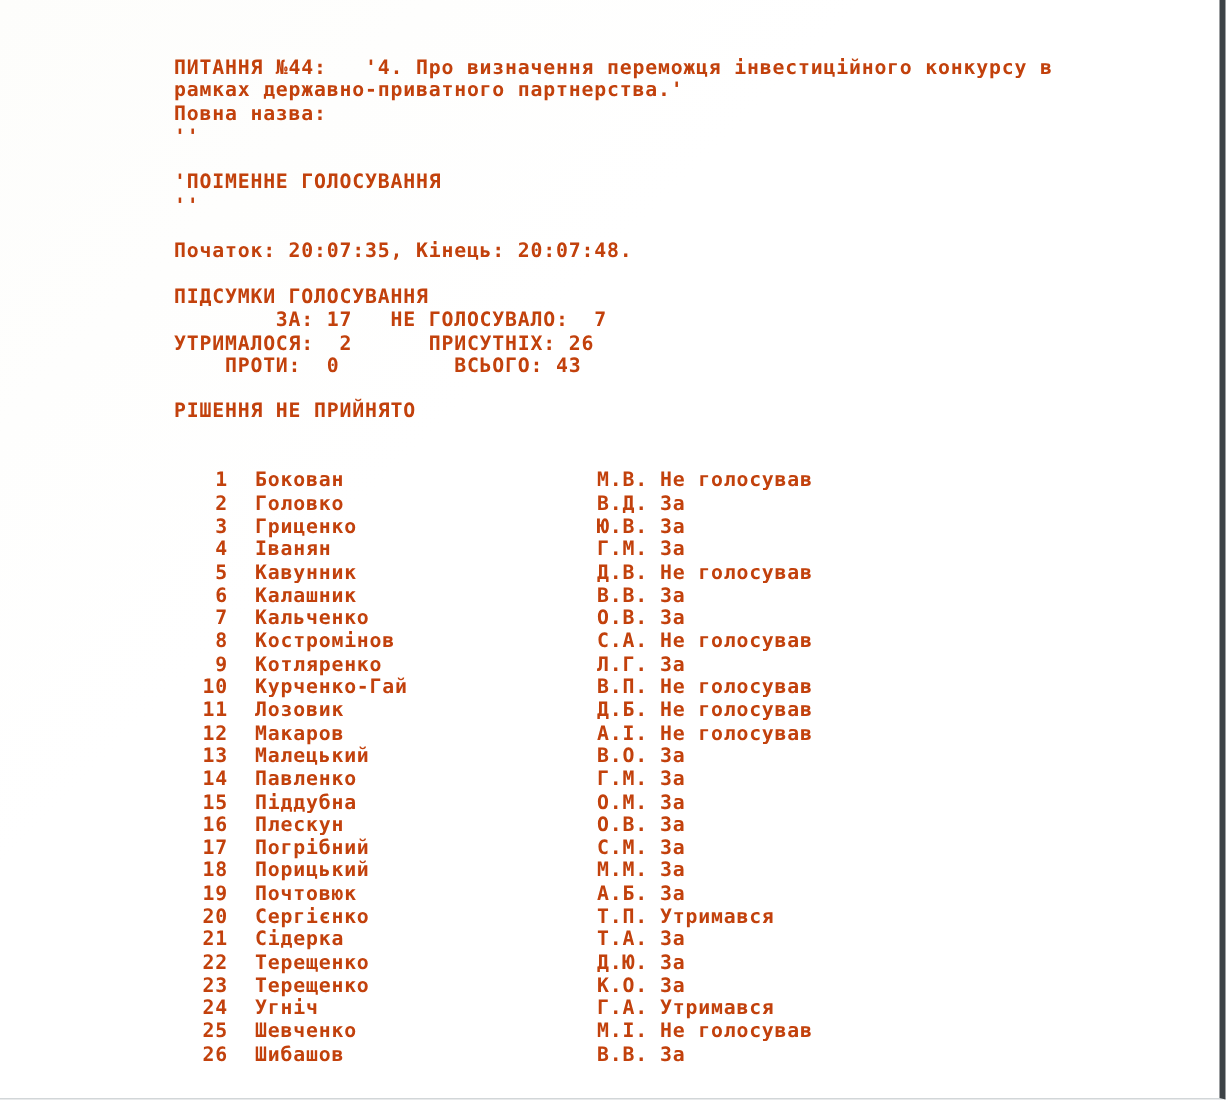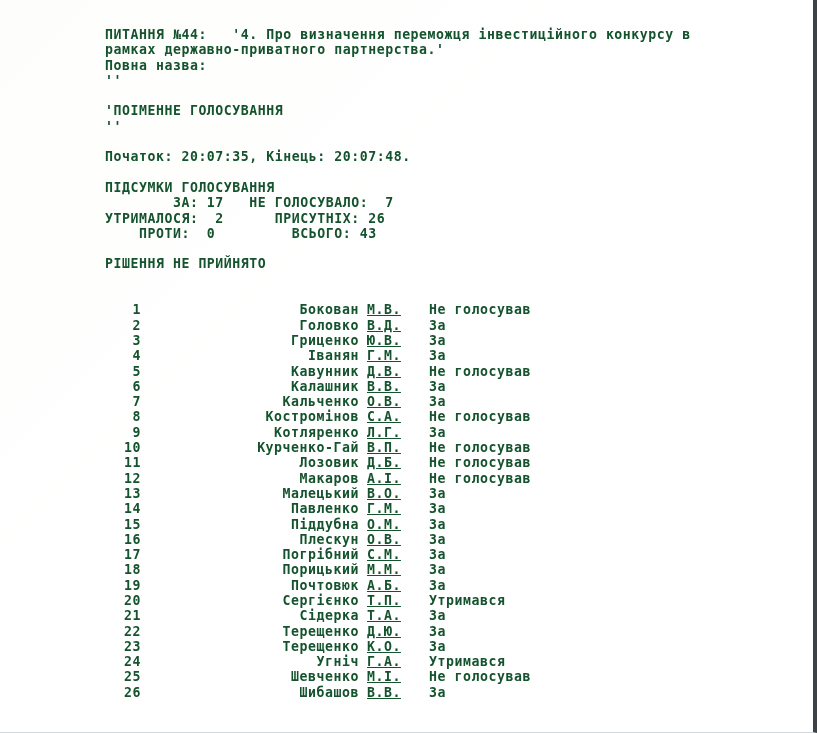--- a/index.html
+++ b/index.html
@@ -37,48 +37,48 @@
   }
 
   #sheet {
     position: absolute;
     left: 100px;
     top: 22px;
     width: 700px;
   }
 
   pre.doc {
-    margin: 5px;
+    margin: 16px;
     padding: 0;
     font-family: "DejaVu Sans Mono", "Liberation Mono", monospace;
     font-size: 13.2px;
     line-height: 15.3px;
     letter-spacing: 0.55px;
-    color: #14532d;
+    color: #c2410c;
     white-space: pre;
     font-weight: 600;
     -webkit-font-smoothing: none;
   }
 
   .blk { display: block; }
   .ln  { display: block; min-height: 15.3px; }
   .ln.empty { height: 15.3px; }
 
   .vote-table {
     display: block;
   }
   .vrow {
     display: block;
     height: 15.3px;
     white-space: pre;
   }
   .c-idx   { display: inline-block; width: 36px;  text-align: right; }
   .c-pad   { display: inline-block; width: 18px; }
-  .c-name  { display: inline-block; width: 200px; text-align: right; }
-  .c-init  { display: inline-block; width: 54px;  text-align: left; padding-left: 8px; text-decoration: underline; }
+  .c-name  { display: inline-block; width: 200px; text-align: left; }
+  .c-init  { display: inline-block; width: 54px;  text-align: right; padding-left: 8px; }
   .c-vote  { display: inline-block; text-align: center; padding-left: 8px; }
 </style>
 </head>
 <body>
 
 <div id="page">
   <div id="paper-tint"></div>
 
   <div id="sheet">
 

